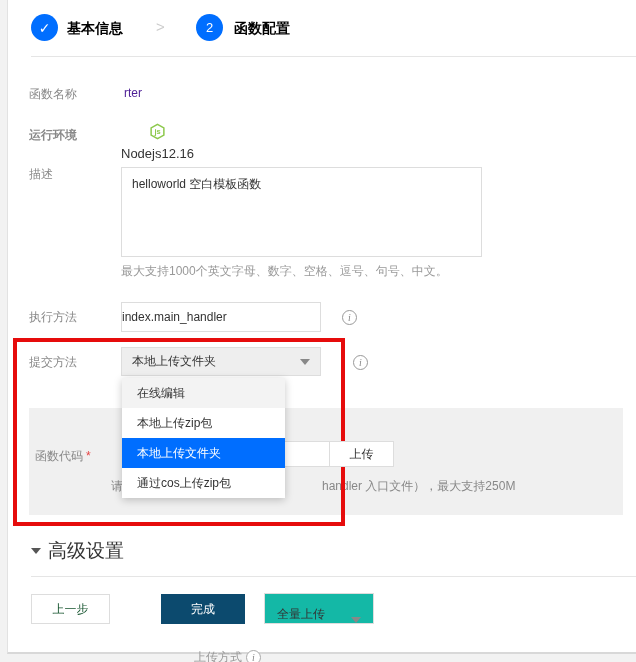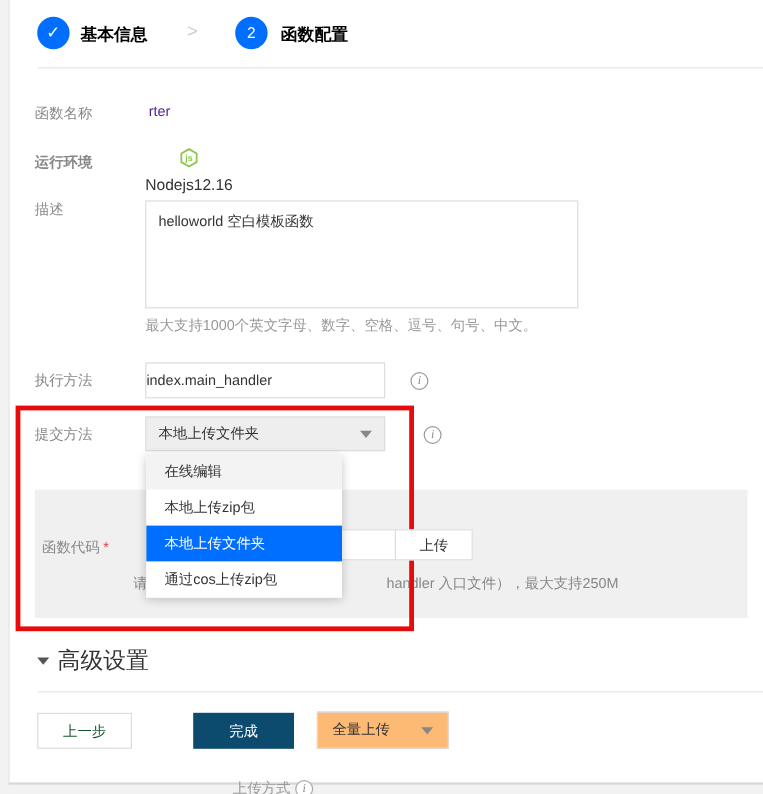--- a/index.html
+++ b/index.html
@@ -114,22 +114,22 @@
   .footer-divider { left:23px; top:576px; right:0; height:1px; background:#e5e5e5; }
   .btn {
     height:30px; display:flex; align-items:center; justify-content:center;
     font-size:12px; cursor:pointer;
   }
   .btn-prev { left:23px; top:594px; width:79px; background:#fff; border:1px solid #ddd; color:#14532d; }
   .btn-finish { left:108px; top:594px; width:84px; background:#0c4a6e; color:#fff; border:none;margin-left:45px; }
   .upload-mode { left:186px; top:601px; display:flex; align-items:center; gap:4px; color:#999; font-size:12px;margin-top:48px; }
   .mode-select {
     left:256px; top:593px; width:110px; height:31px;
-    background:#fdba74; border:1px solid #ddd;
-    display:flex; align-items:center; padding:0 12px;
+    background:#14b8a6; border:1px solid #ddd;
+    display:flex; align-items:flex-end; padding:0 12px;
     font-size:12px; color:#333; cursor:pointer;
   }
 </style>
 </head>
 <body>
 
 <div class="card">
 
   <div class="abs step-circle" style="left:23px; top:14px;">
     <span class="step-check">✓</span>

